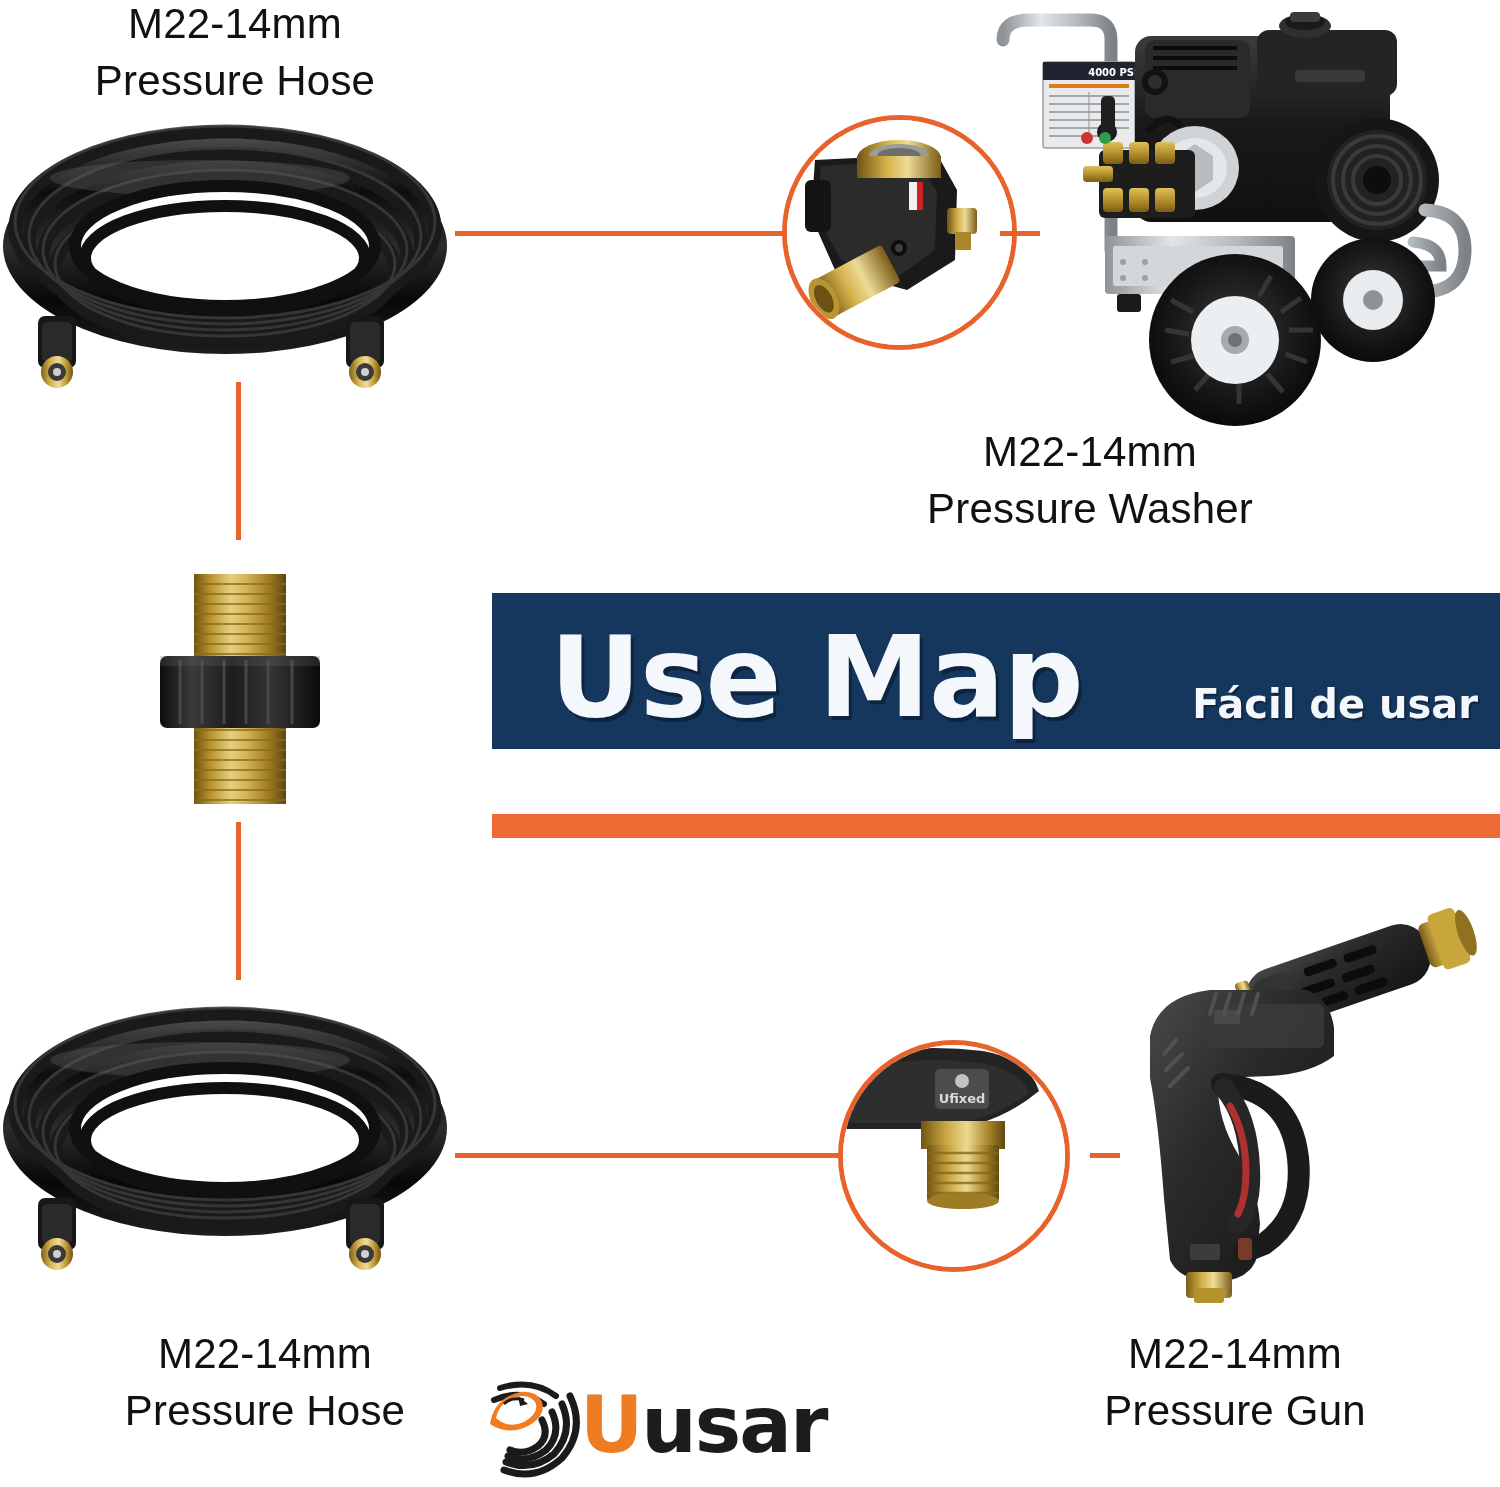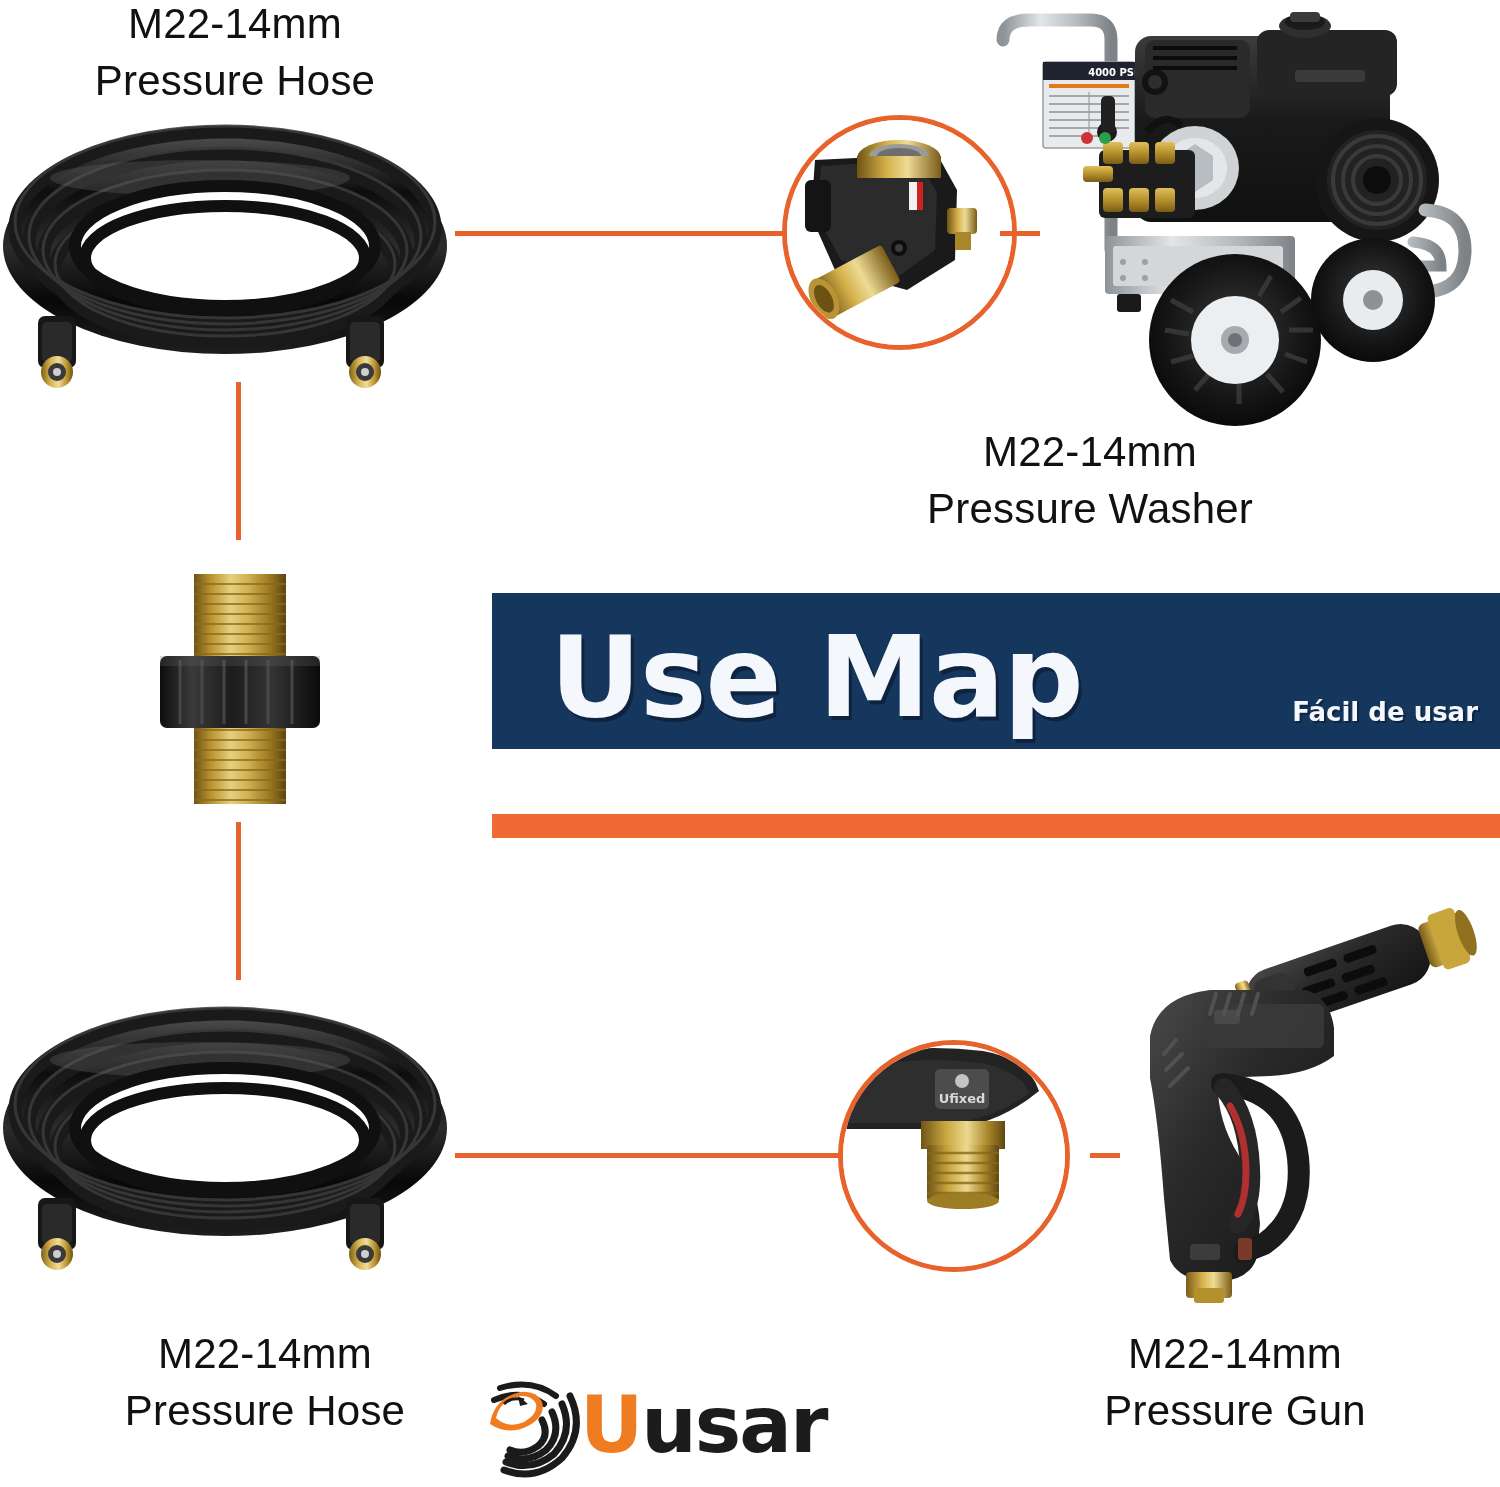--- a/index.html
+++ b/index.html
@@ -54,21 +54,21 @@
   }
   #banner-title {
     position:absolute; left:58px; top:28px; width:700px;
     color:#F4F7FB; font-size:112px; font-weight:700; line-height:1;
     font-family:"DejaVu Sans", sans-serif;
     letter-spacing:-1px;
     text-shadow:3px 4px 0 rgba(8,20,38,.55);
   }
   #banner-sub {
     position:absolute; right:22px; bottom:22px;
-    color:#F4F7FB; font-size:26px; font-weight:700;
+    color:#F4F7FB; font-size:40px; font-weight:700;
     font-family:"DejaVu Sans", sans-serif;
     text-shadow:2px 2px 0 rgba(8,20,38,.5);
   }
 
   
   .hose { position:absolute; }
   #hose-top { left:0px;  top:118px;  width:450px; height:290px; }
   #hose-bot { left:0px;  top:1000px; width:450px; height:290px; }
 
   

